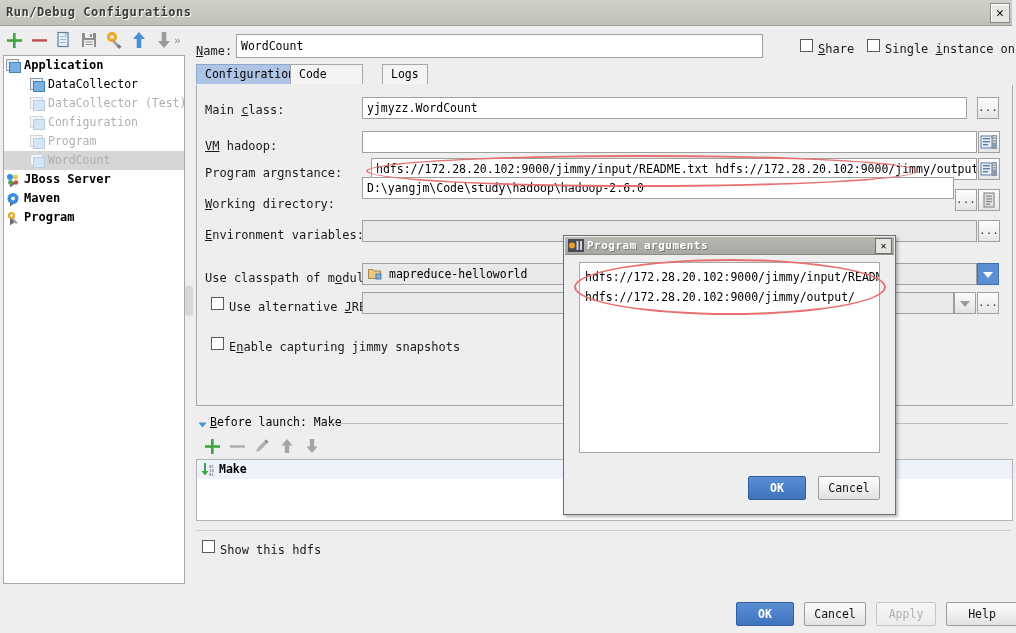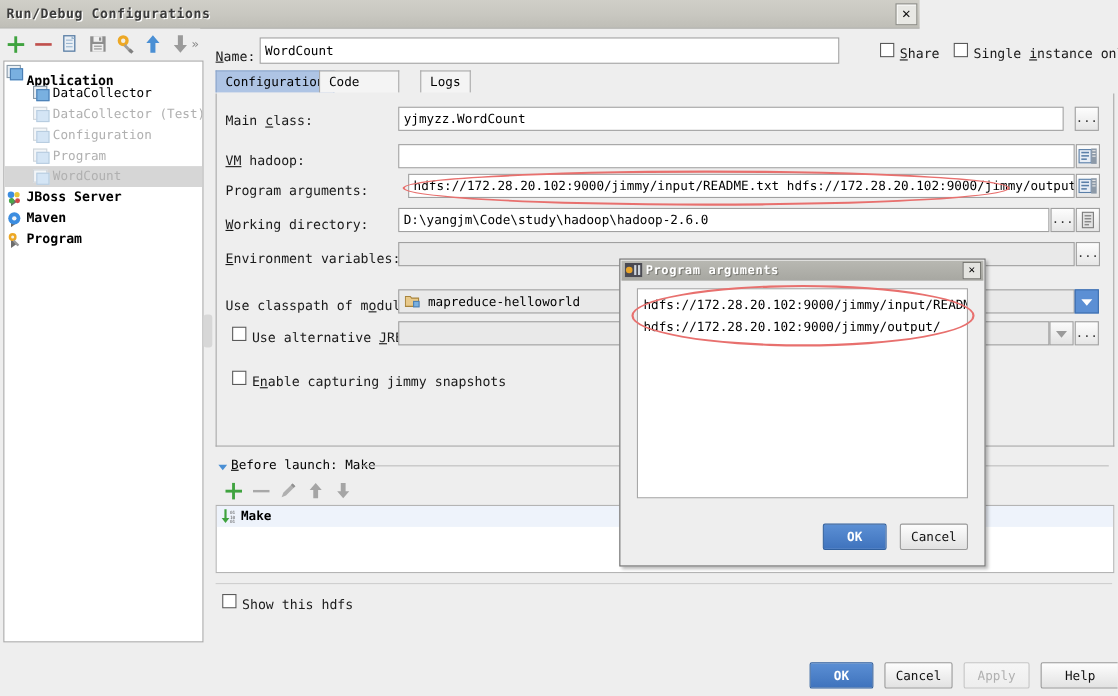--- a/index.html
+++ b/index.html
@@ -9,21 +9,21 @@
     font-family:"DejaVu Sans Mono","Liberation Mono",monospace;
     font-size:11px;
     color:#000;
     overflow:hidden;
     position:relative;
   }
   .root{position:absolute;left:0;top:0;width:1016px;height:633px;background:#eeeeee;}
 
   
   .titlebar{
-    position:absolute;left:0;top:0;width:836px;height:25px;
+    position:absolute;left:0;top:0;width:1012px;height:25px;
     background:linear-gradient(to bottom,#d0cfc8 0%,#c9c8c1 50%,#bfbeb7 100%);
     border-bottom:1px solid #9e9e98;
   }
   .titlebar .ttl{
     position:absolute;left:6px;top:5px;
     font-weight:bold;font-size:12px;color:#3b3b3b;
     letter-spacing:.5px;
     text-shadow:1px 1px 0 #ffffff;
   }
   .closebtn{
@@ -244,21 +244,21 @@
         <div class="trow bold">
           <div class="tw"><svg width="9" height="9" viewBox="0 0 9 9">
               <path d="M0.5 2 L8.5 2 L4.5 7.5 Z" fill="#6d6d6d"></path>
             </svg></div>
           <div class="ti" style="left: 2px;">
             <div class="fico">
               <div class="f1"></div>
               <div class="f2"></div>
             </div>
           </div>
-          <div class="tl" style="left: 20px; margin-top: 8px;">Application</div>
+          <div class="tl" style="left: 20px;">Application</div>
         </div>
         <div class="trow">
           <div class="ti" style="left: 26px;">
             <div class="fico">
               <div class="f1"></div>
               <div class="f2"></div>
             </div>
           </div>
           <div class="tl" style="left: 44px;">DataCollector</div>
         </div>
@@ -374,40 +374,40 @@
         <rect x="4" y="9" width="7" height="1.4" fill="#5a7fa8"></rect>
         <rect x="4" y="12" width="5" height="1.4" fill="#5a7fa8"></rect>
         <rect x="13" y="3" width="5" height="14" fill="#8d9aa8"></rect>
         <rect x="14" y="4.5" width="3" height="1" fill="#e8e8e8"></rect>
         <rect x="14" y="7" width="3" height="1" fill="#e8e8e8"></rect>
         <rect x="14" y="9.5" width="3" height="1" fill="#e8e8e8"></rect>
       </svg>
   </div>
 
   <div class="lbl" style="left:205px;top:166px">
-    <span>Program ar</span><span class="u">g</span><span>uments:</span>
+    <span>Program ar</span><span class="u">g</span><span>nstance:</span>
   </div>
   <div class="fld" style="left:371px;top:158px;width:606px">hdfs://172.28.20.102:9000/jimmy/input/README.txt hdfs://172.28.20.102:9000/jimmy/output/</div>
   <div class="sqbtn" style="left:978px;top:158px;padding:0">
     <svg width="20" height="20" viewBox="0 0 20 20">
         <rect x="2" y="4" width="11" height="12" fill="#e7edf5" stroke="#5a7fa8"></rect>
         <rect x="4" y="6" width="7" height="1.4" fill="#5a7fa8"></rect>
         <rect x="4" y="9" width="7" height="1.4" fill="#5a7fa8"></rect>
         <rect x="4" y="12" width="5" height="1.4" fill="#5a7fa8"></rect>
         <rect x="13" y="3" width="5" height="14" fill="#8d9aa8"></rect>
         <rect x="14" y="4.5" width="3" height="1" fill="#e8e8e8"></rect>
         <rect x="14" y="7" width="3" height="1" fill="#e8e8e8"></rect>
         <rect x="14" y="9.5" width="3" height="1" fill="#e8e8e8"></rect>
       </svg>
   </div>
 
   <div class="lbl" style="left:205px;top:197px">
     <span class="u">W</span><span>orking directory:</span>
   </div>
-  <div class="fld" style="left:362px;top:189px;width:592px">D:\yangjm\Code\study\hadoop\hadoop-2.6.0</div>
+  <div class="fld" style="left:362px;top:177px;width:592px">D:\yangjm\Code\study\hadoop\hadoop-2.6.0</div>
   <div class="sqbtn" style="left:955px;top:189px">...</div>
   <div class="sqbtn" style="left:978px;top:189px;padding:0">
     <svg width="20" height="20" viewBox="0 0 20 20">
         <rect x="5" y="3" width="10" height="14" fill="#e2e2e2" stroke="#7b7b7b"></rect>
         <rect x="7" y="5.5" width="6" height="1.3" fill="#8a8a8a"></rect>
         <rect x="7" y="8.2" width="6" height="1.3" fill="#8a8a8a"></rect>
         <rect x="7" y="10.9" width="6" height="1.3" fill="#8a8a8a"></rect>
         <rect x="7" y="13.6" width="4" height="1.3" fill="#8a8a8a"></rect>
       </svg>
   </div>

